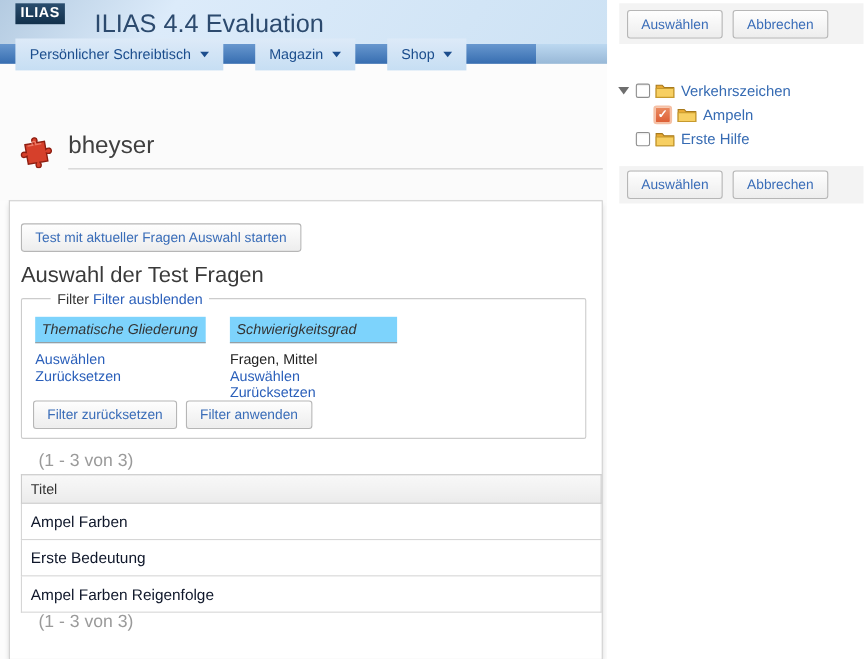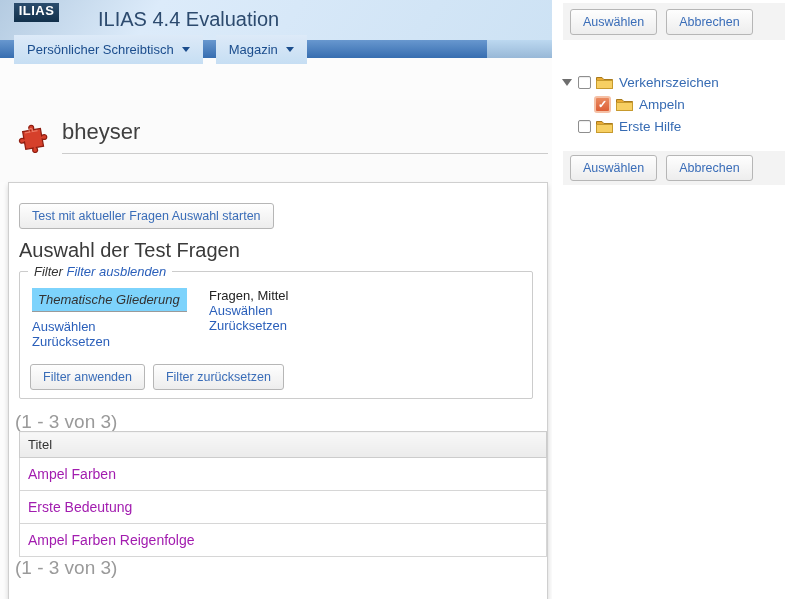--- a/index.html
+++ b/index.html
@@ -9,26 +9,26 @@
 
   
   .main{position:absolute;left:0;top:0;width:552px;height:599px;background:#fcfcfc;}
 
   .topbar{position:absolute;left:0;top:0;width:552px;height:40px;
     background:linear-gradient(125deg,#b4cbe1 0%,#dcebfa 28%,#cde2f4 100%);}
   .logo{position:absolute;left:14px;top:3px;width:45px;height:19px;
     background:linear-gradient(#2a4d6e,#12304b);color:#fff;font-weight:bold;
     font-size:13px;letter-spacing:.5px;display:flex;align-items:flex-end;
     justify-content:center;padding-bottom:4px;cursor:pointer;}
-  .app-title{position:absolute;left:86px;top:8px;font-size:20px;color:#2c4a6e;margin-left:12px;}
+  .app-title{position:absolute;left:86px;top:8px;font-size:23px;color:#2c4a6e;}
 
   .mainmenu{position:absolute;left:0;top:40px;width:552px;height:18px;
     background-image:linear-gradient(rgba(255,255,255,.22),rgba(0,0,30,.10)),
       linear-gradient(to right,#3d7ac1 0,#3d7ac1 487px,#a9cdec 487px,#a9cdec 100%);
-    display:flex;align-items:center;padding-left:14px;gap:13px;}
+    display:flex;align-items:center;padding-left:14px;gap:29px;}
   .tab{height:29px;line-height:29px;padding:0 13px;background:linear-gradient(#ddeaf8,#c6def3);
     color:#1b4d8d;font-size:13px;white-space:nowrap;cursor:pointer;display:flex;align-items:center;}
   .caret{display:inline-block;width:0;height:0;border-left:4px solid transparent;
     border-right:4px solid transparent;border-top:5px solid #1b4d8d;margin-left:8px;}
 
   .breadcrumb{position:absolute;left:0;top:73px;width:552px;height:27px;background:#f3f3f3;
     line-height:27px;padding-left:14px;font-size:12.5px;white-space:nowrap;}
   .breadcrumb a{color:#5b7ca3;}
   .breadcrumb .sep{color:#3a3a3a;font-weight:bold;margin:0 5px;}
 
@@ -42,41 +42,41 @@
 
   .btn{display:inline-block;background:linear-gradient(#fefefe,#ededed);border:1px solid #b6b6b6;
     border-radius:3px;color:#3a6db8;font-size:12.5px;padding:5px 12px;cursor:pointer;
     font-family:"Liberation Sans",sans-serif;white-space:nowrap;}
   .start-btn{position:absolute;left:10px;top:20px;}
 
   .section-title{position:absolute;left:10px;top:56px;margin:0;font-size:20px;font-weight:normal;color:#3a3a3a;}
 
   .filterbox{position:absolute;left:10px;top:88px;width:514px;height:128px;
     border:1px solid #cccccc;border-radius:2px;}
-  .legend{position:absolute;top:-8px;left:8px;background:#ffffff;padding:0 6px;
-    font-size:13px;color:#333333;white-space:nowrap;font-style:italic;}
+  .legend{position:absolute;top:-8px;left:26px;background:#ffffff;padding:0 6px;
+    font-size:13px;color:#333333;white-space:nowrap;}
   .legend a{color:#2a5fba;}
   .fcols{position:absolute;left:12px;top:16px;display:flex;gap:22px;}
   .fcol{display:flex;flex-direction:column;}
   .fcol-0{width:155px;}
   .fcol-1{width:152px;}
   .fhead{font-style:italic;font-size:13px;color:#333333;background:#7dd3fc;
     border-bottom:1px solid #9a9a9a;padding:4px 6px;margin-bottom:7px;white-space:nowrap;}
   .fcol a{color:#2a5fba;font-size:13px;line-height:15px;display:block;}
   .fval{font-size:13px;color:#222222;line-height:15px;}
   .fbtns{position:absolute;left:10px;bottom:8px;display:flex;gap:8px;}
 
-  .range{position:absolute;left:6px;color:#9a9a9a;font-size:19px;}
+  .range{position:absolute;left:26px;color:#9a9a9a;font-size:16px;}
   .range-top{top:228px;}
   .range-bottom{top:374px;}
 
   .qtable{position:absolute;left:10px;top:248px;width:528px;border-collapse:collapse;}
   .qtable th{background:linear-gradient(#f8f8f8,#ebebeb);border:1px solid #cccccc;
     font-weight:normal;text-align:left;font-size:13px;color:#333333;padding:5px 8px;}
-  .qtable td{border:1px solid #d6d6d6;font-size:14px;color:#a21caf;padding:8px;background:#ffffff;}
+  .qtable td{border:1px solid #d6d6d6;font-size:14px;color:#0f172a;padding:8px;background:#ffffff;}
 
   
   .panel{position:absolute;left:552px;top:0;width:233px;height:599px;background:#ffffff;}
   .pbar{position:absolute;left:11px;right:0;background:#f3f3f3;display:flex;
     align-items:center;gap:9px;padding-left:7px;}
   .pbar-top{top:3px;height:37px;}
   .pbar-bottom{top:151px;height:34px;}
 
   .tree{position:absolute;left:10px;top:71px;}
   .trow{display:flex;align-items:center;height:22px;font-size:13.5px;white-space:nowrap;}
@@ -104,20 +104,24 @@
 
   <nav class="mainmenu">
     <div class="tab">
       <span>Persönlicher Schreibtisch</span>
       <span class="caret"></span>
     </div>
     <div class="tab">
       <span>Magazin</span>
       <span class="caret"></span>
     </div>
+    <div class="tab">
+      <span>Shop</span>
+      <span class="caret"></span>
+    </div>
   </nav>
 
 
   <div class="titlebar">
     <span class="puzzle">
       <svg width="36" height="36" viewBox="0 0 34 34">
         <path d="M7 12 h7 c-3.2-6 6.4-6 3.2 0 H24 v7 c6-3.2 6 6.4 0 3.2 V29 h-6.8 c3.2 6-6.4 6-3.2 0 H7 v-7 c-6 3.2-6-6.4 0-3.2 z" fill="#d6402b" stroke="#8e1d10" stroke-width="1.2" transform="rotate(-10 17 17)"></path>
         <path d="M9 13.5 h4.5 c-2-4 4.5-4 2.5 0 H21" fill="none" stroke="#f08a76" stroke-width="1.1" transform="rotate(-10 17 17)" opacity="0.8"></path>
       </svg>
     </span>
@@ -136,28 +140,29 @@
         <span>Filter</span>
         <a>Filter ausblenden</a>
       </div>
       <div class="fcols">
         <div class="fcol fcol-0">
           <div class="fhead">Thematische Gliederung</div>
           <a>Auswählen</a>
           <a>Zurücksetzen</a>
         </div>
         <div class="fcol fcol-1">
+          <div class="fhead">Schwierigkeitsgrad</div>
           <div class="fval">Fragen, Mittel</div>
           <a>Auswählen</a>
           <a>Zurücksetzen</a>
         </div>
       </div>
       <div class="fbtns">
+        <button class="btn">Filter zurücksetzen</button>
         <button class="btn">Filter anwenden</button>
-        <button class="btn">Filter zurücksetzen</button>
       </div>
     </div>
 
     <div class="range range-top">(1 - 3 von 3)</div>
 
     <table class="qtable">
       <thead>
         <tr>
           <th>Titel</th>
         </tr>

